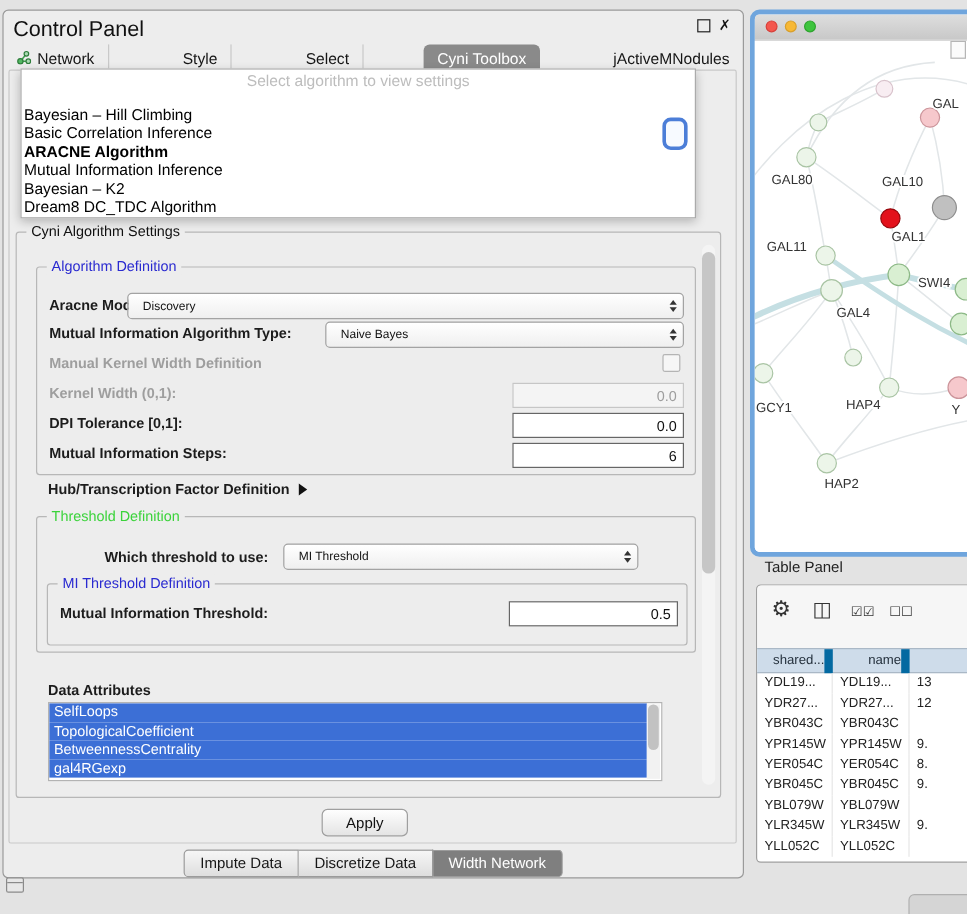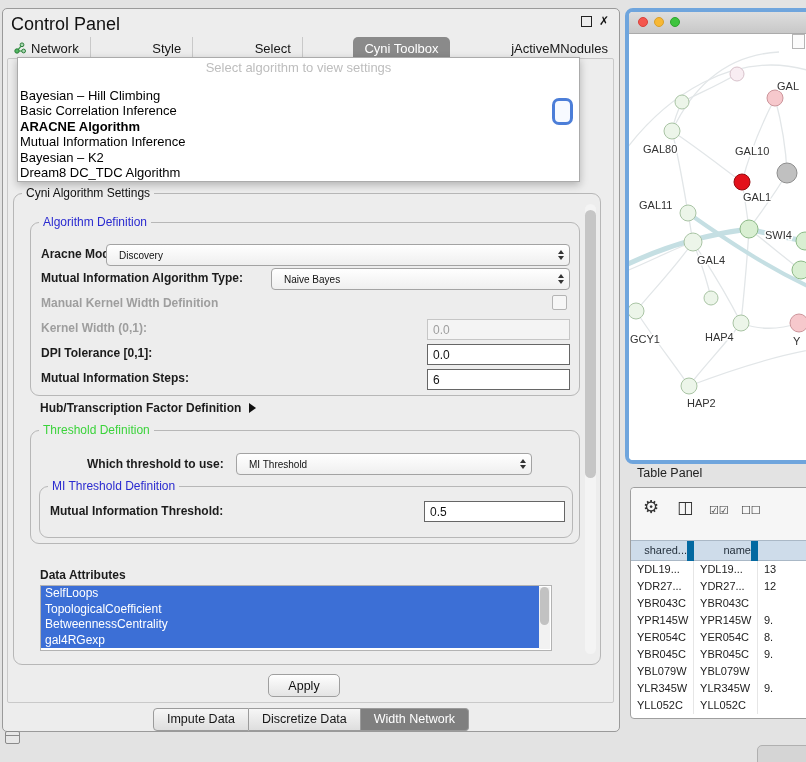--- a/index.html
+++ b/index.html
@@ -13,35 +13,35 @@
   .winbtns{right:10px;top:6px;display:flex;gap:7px;align-items:center}
   .float-box{display:inline-block;width:9px;height:9px;border:1.5px solid #222;background:transparent}
   .close-x{font-size:12px;font-weight:bold;color:#111;line-height:12px}
   #content-frame{left:4px;top:49px;width:605px;height:643px;border:1px solid #c9c9c9;border-radius:2px}
   #top-tabs{left:0;right:0;top:27px;height:23px;display:flex;justify-content:space-between;align-items:flex-end}
   .tab{height:22px;padding:0 11px;font-size:13px;color:#161616;display:flex;align-items:center;gap:5px;border-right:1px solid #c9c9c9;white-space:nowrap}
   .tab:last-child{border-right:none}
   .tab.sel{background:#8a8a8a;color:#fff;border-radius:5px 5px 0 0;border-right:none}
 
   
-  .group{position:absolute;border:1px solid #b7b7b7;border-radius:9px}
+  .group{position:absolute;border:1px solid #b7b7b7;border-radius:3px}
   .legend{position:absolute;top:-8px;left:8px;background:#ededed;padding:0 4px;font-size:12px;white-space:nowrap;color:#111}
   .legend.blue{color:#2a2ad0}
   .legend.green{color:#3bd33b}
 
   #settings-group{left:10px;top:184px;width:586px;height:470px}
   #alg-group{left:16px;top:28px;width:548px;height:172px}
   .alg-label{position:absolute;left:10px;font-size:12px;font-weight:bold;color:#1c1c1c;white-space:nowrap}
   .alg-label.dis{color:#9e9e9e}
   .combo{position:absolute;display:flex;align-items:center;background:linear-gradient(#ffffff,#efefef);border:1px solid #a3a3a3;border-radius:4px;font-size:10px;color:#111;padding-left:12px;box-sizing:border-box;height:22px}
   .combo-arr{margin-left:auto;margin-right:5px;display:flex;flex-direction:column;align-items:center}
   .arr-up{width:0;height:0;border-left:3.5px solid transparent;border-right:3.5px solid transparent;border-bottom:4.5px solid #333;margin-bottom:2px}
   .arr-down{width:0;height:0;border-left:3.5px solid transparent;border-right:3.5px solid transparent;border-top:4.5px solid #333}
   .checkbox{position:absolute;width:13px;height:13px;border:1px solid #b4b4b4;border-radius:2px;background:#f6f6f6}
-  .tfield{position:absolute;box-sizing:border-box;border:1px solid #666;background:#fff;font:12px "Liberation Sans","DejaVu Sans",sans-serif;padding:0 5px;color:#111}
+  .tfield{position:absolute;box-sizing:border-box;border:1px solid #666;background:#fff;font:12px "Liberation Sans","DejaVu Sans",sans-serif;text-align:right;padding:0 5px;color:#111}
   .tfield.dis{border-color:#c6c6c6;background:#f4f4f4;color:#9e9e9e}
   #combo-aracne{left:75px;top:21px;width:464px}
   #combo-mitype{left:240px;top:45px;width:299px}
   #kernel-check{left:521px;top:72px}
   #f-kernel{left:396px;top:96px;width:143px;height:21px}
   #f-dpi{left:396px;top:121px;width:143px;height:21px}
   #f-steps{left:396px;top:146px;width:143px;height:21px}
 
   #hub-row{left:26px;top:206px;height:16px;display:flex;align-items:center;gap:8px}
   .bold12{font-size:12px;font-weight:bold;color:#1c1c1c;white-space:nowrap}

